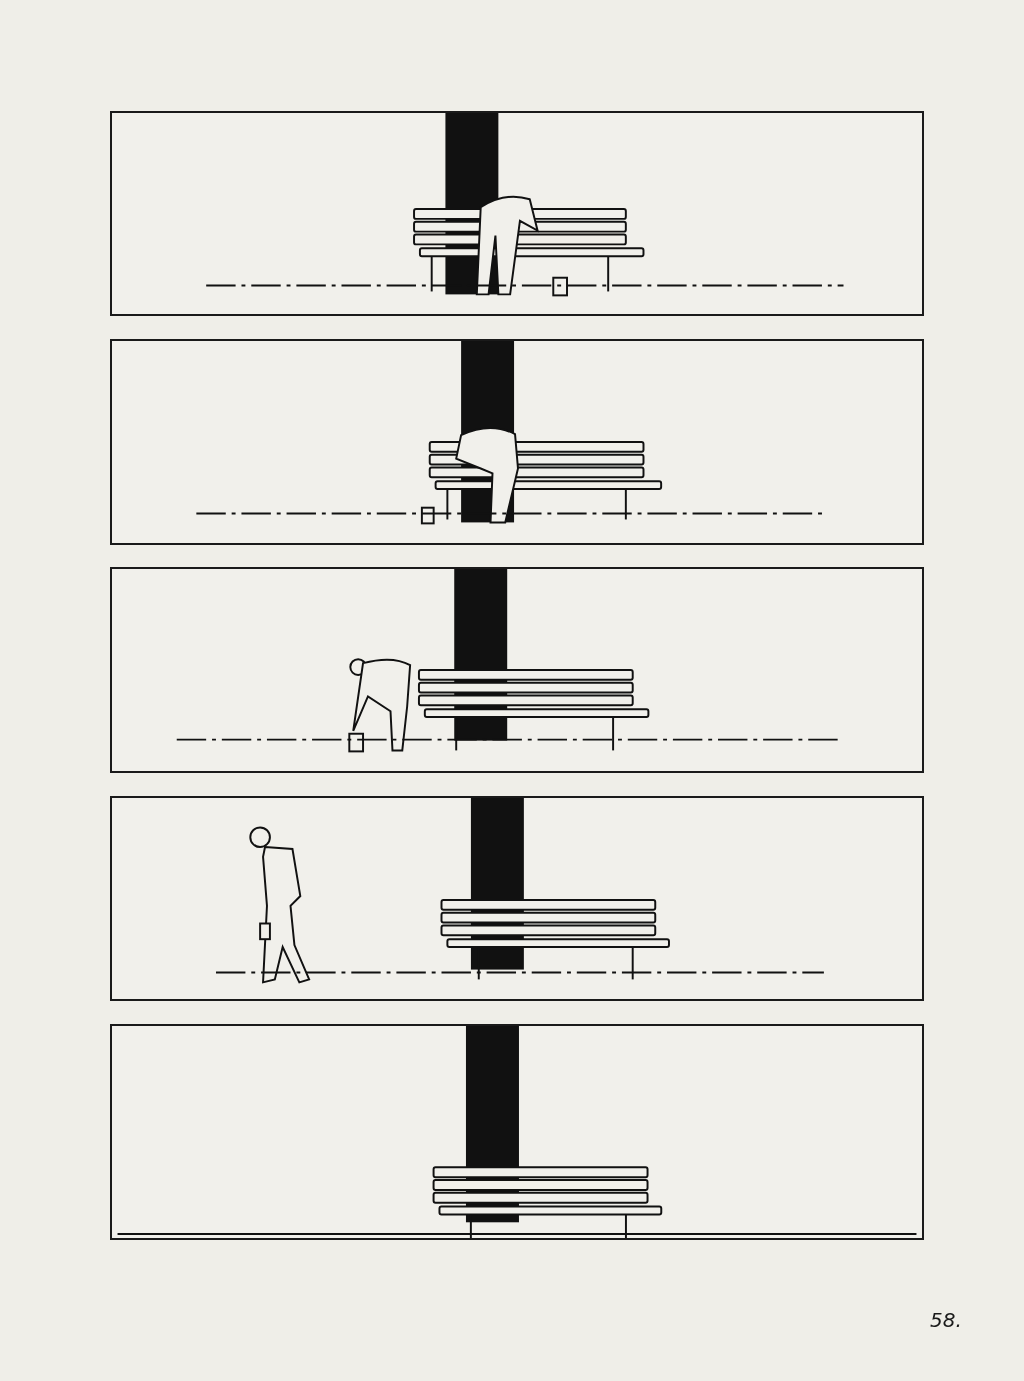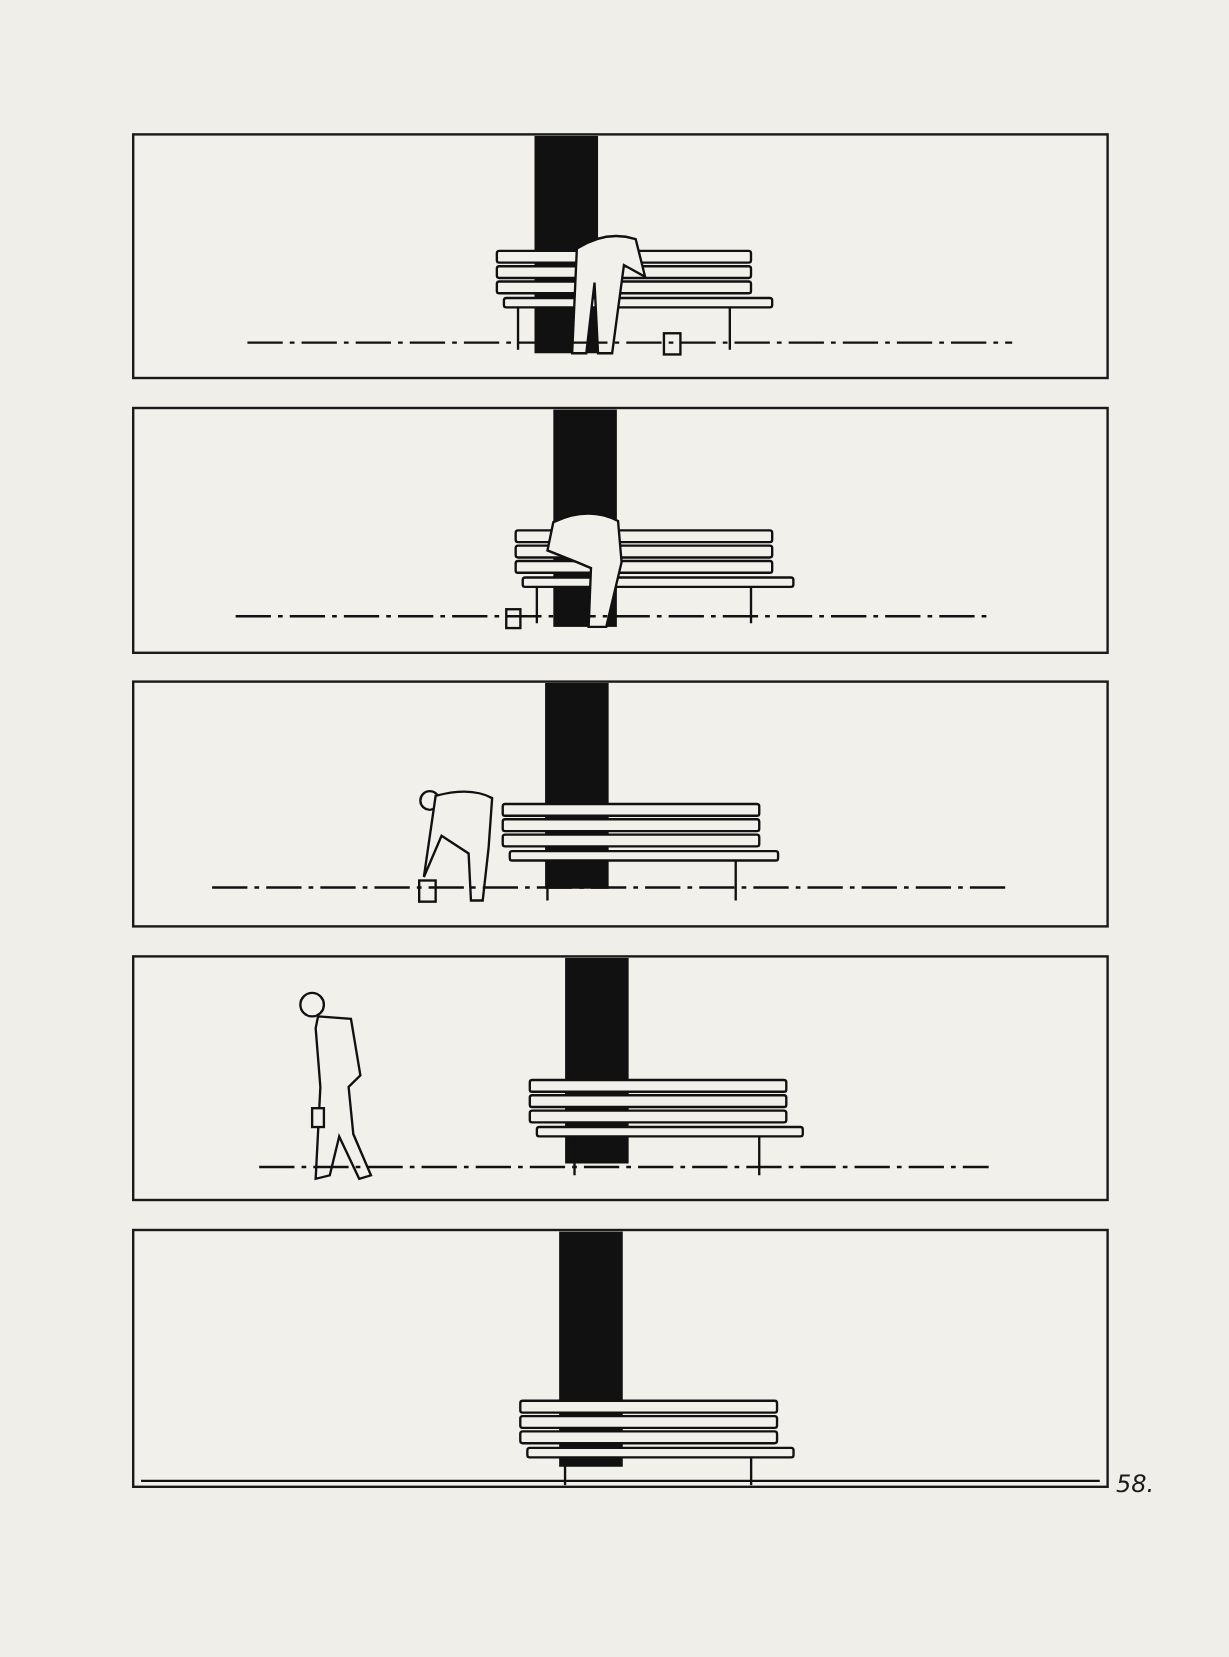--- a/index.html
+++ b/index.html
@@ -8,21 +8,21 @@
     background:#efeee8;
     font-family:"Liberation Serif", serif;
   }
   .panel {
     position:absolute; left:110px; width:814px;
     border:2px solid #1a1a1a; box-sizing:border-box;
     background:#f1f0eb; overflow:hidden;
   }
   .panel svg { position:absolute; left:0; top:0; width:100%; height:100%; }
   .page-number {
-    position:absolute; left:930px; top:1224px;
+    position:absolute; left:930px; top:1308px;
     font-family:"DejaVu Sans", sans-serif; font-style:italic;
     font-size:20px; color:#1a1a1a;
   }
 </style>
 </head>
 <body>
 
 <div class="panel" style="top:111px;height:205px;">
   <svg viewBox="0 0 814 205">
     <rect x="334" y="0" width="54" height="185" fill="#111"></rect>

